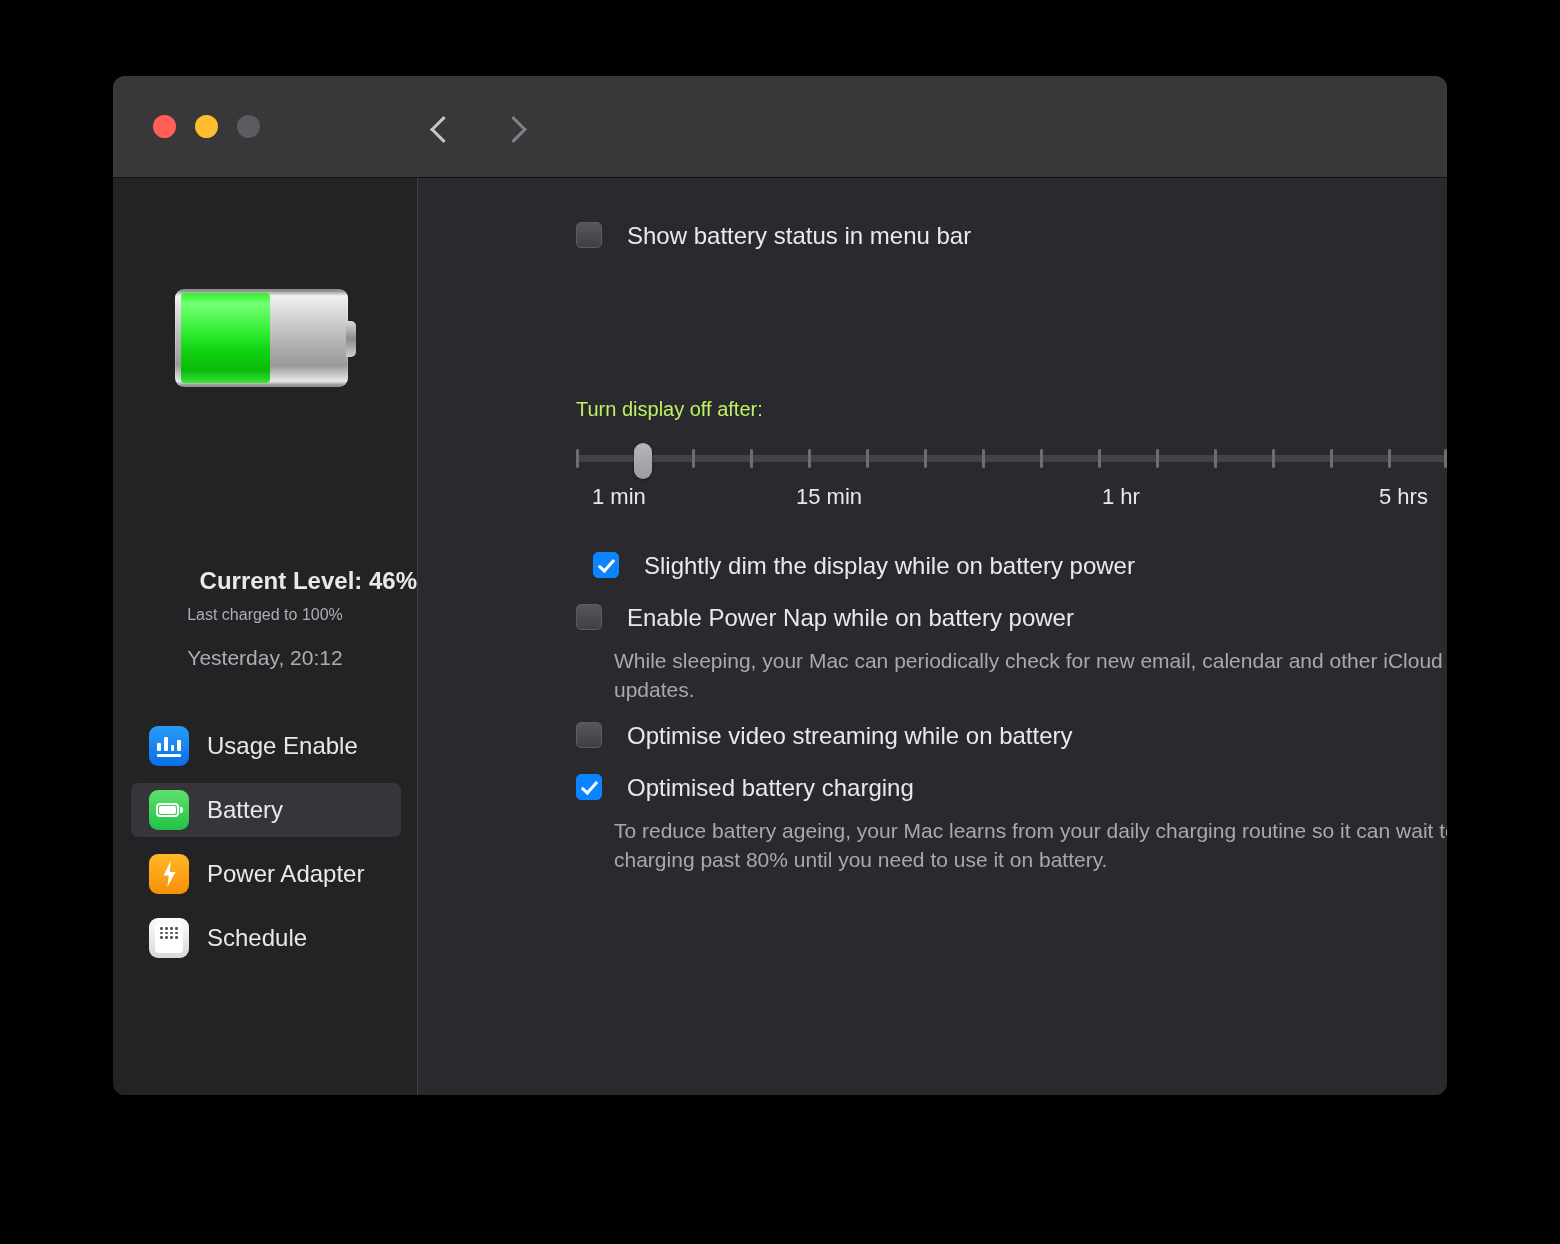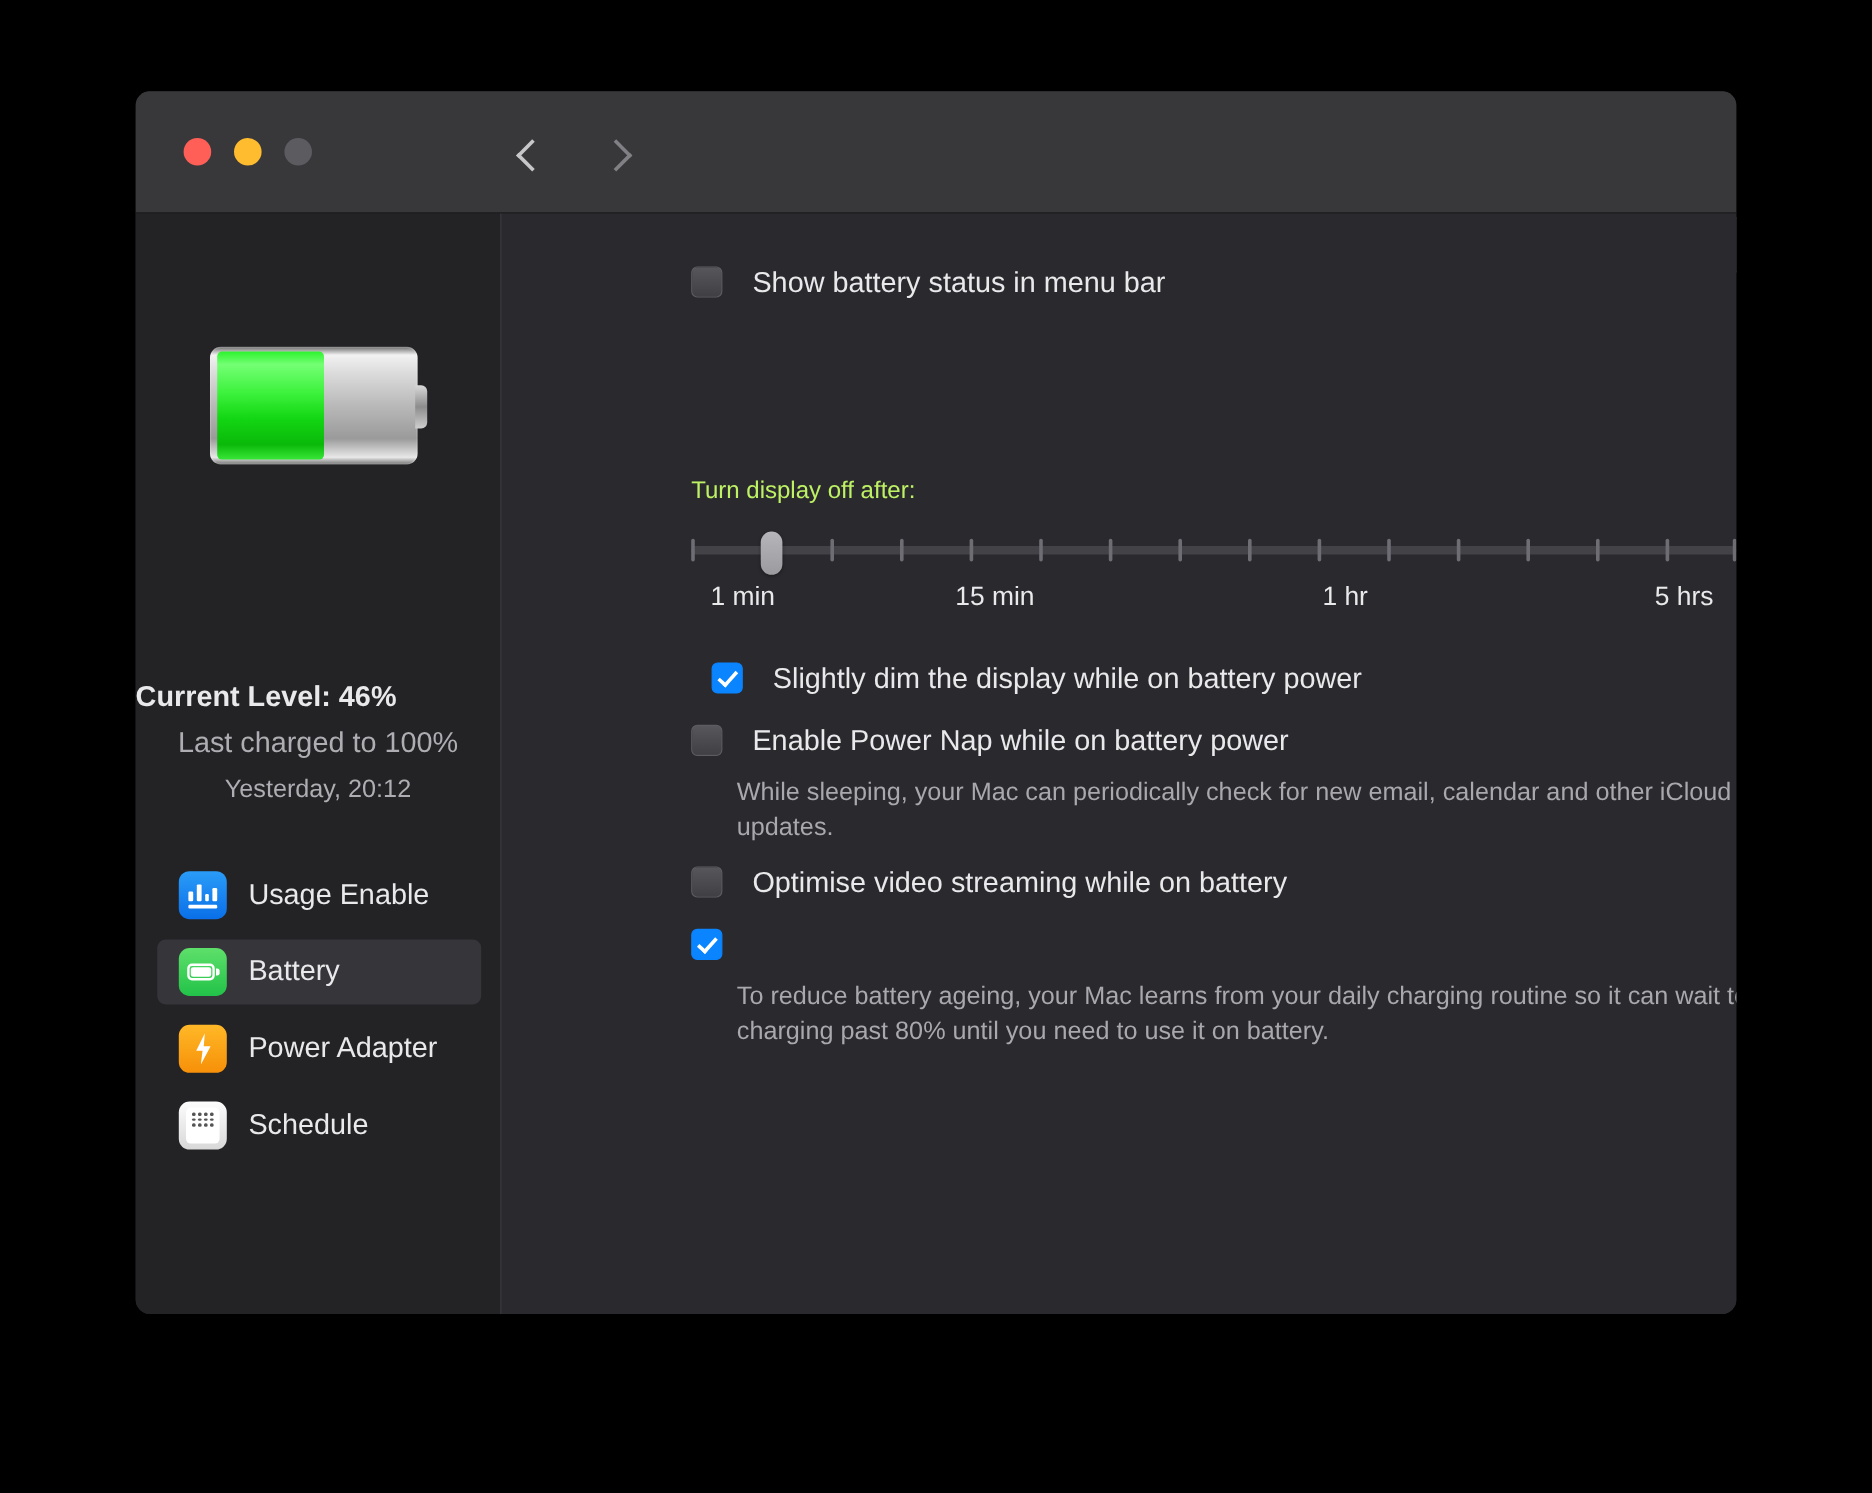--- a/index.html
+++ b/index.html
@@ -187,32 +187,32 @@
     height: 36px;
     border-radius: 0 5px 5px 0;
     background: linear-gradient(to bottom, #d9d9d9, #8c8c8c 50%, #cfcfcf);
   }
 
   .bat-level {
     position: absolute;
     top: 389px;
     left: 0;
     width: 304px;
-    text-align: left;
+    text-align: right;
     font-size: 24px;
     font-weight: bold;
     color: #e9e9eb;
   }
   .bat-last {
     position: absolute;
     top: 428px;
     left: 0;
     width: 304px;
     text-align: center;
-    font-size: 24px;
+    font-size: 16px;
     color: #aeaeb2;
   }
   .bat-when {
     position: absolute;
     top: 468px;
     left: 0;
     width: 304px;
     text-align: center;
     font-size: 21px;
     color: #aeaeb2;
@@ -603,18 +603,19 @@
       </div>
       <div class="desc" style="left:196px; top:468px;">While sleeping, your Mac can periodically check for new email, calendar and other iCloud updates.</div>
 
       <div class="row" style="left:158px; top:544px;text-align:center;">
         <span class="checkbox off"></span>
         <span class="row-label">Optimise video streaming while on battery</span>
       </div>
 
       <div class="row" style="left:158px; top:596px;">
         <span class="checkbox on"></span>
+        <span class="row-label">Optimised battery charging</span>
       </div>
       <div class="desc" style="left:196px; top:638px; width:920px;">To reduce battery ageing, your Mac learns from your daily charging routine so it can wait to finish charging past 80% until you need to use it on battery.</div>
 
     </div>
   </div>
 </div>
 
 </body></html>

